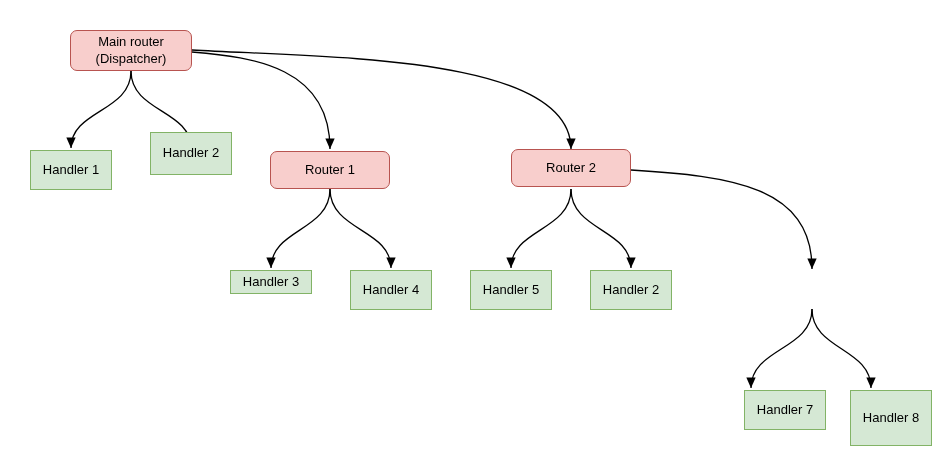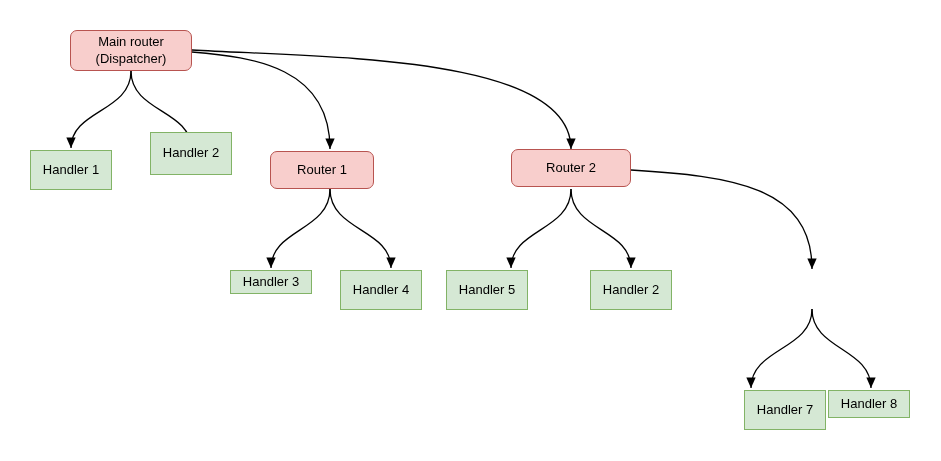--- a/index.html
+++ b/index.html
@@ -46,46 +46,46 @@
   </div>
 
   <div class="node handler" style="left:30px;top:150px;width:82px;height:40px">
     <span>Handler 1</span>
   </div>
 
   <div class="node handler" style="left:150px;top:132px;width:82px;height:43px">
     <span>Handler 2</span>
   </div>
 
-  <div class="node router" style="left:270px;top:151px;width:104px;height:38px">
+  <div class="node router" style="left:270px;top:151px;width:120px;height:38px">
     <span>Router 1</span>
   </div>
 
   <div class="node router" style="left:511px;top:149px;width:120px;height:38px">
     <span>Router 2</span>
   </div>
 
   <div class="node handler" style="left:230px;top:270px;width:82px;height:24px">
     <span>Handler 3</span>
   </div>
 
-  <div class="node handler" style="left:340px;top:270px;width:82px;height:40px">
+  <div class="node handler" style="left:350px;top:270px;width:82px;height:40px">
     <span>Handler 4</span>
   </div>
 
-  <div class="node handler" style="left:446px;top:270px;width:82px;height:40px">
+  <div class="node handler" style="left:470px;top:270px;width:82px;height:40px">
     <span>Handler 5</span>
   </div>
 
   <div class="node handler" style="left:590px;top:270px;width:82px;height:40px">
     <span>Handler 2</span>
   </div>
 
 
   <div class="node handler" style="left:744px;top:390px;width:82px;height:40px">
     <span>Handler 7</span>
   </div>
 
-  <div class="node handler" style="left:828px;top:390px;width:82px;height:28px">
+  <div class="node handler" style="left:850px;top:390px;width:82px;height:56px">
     <span>Handler 8</span>
   </div>
 
 </div>
 
 </body></html>

